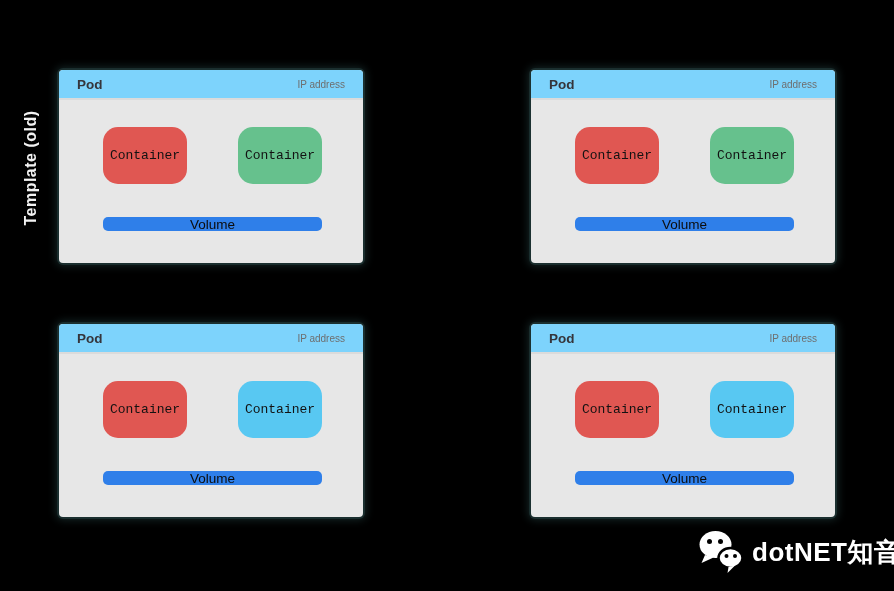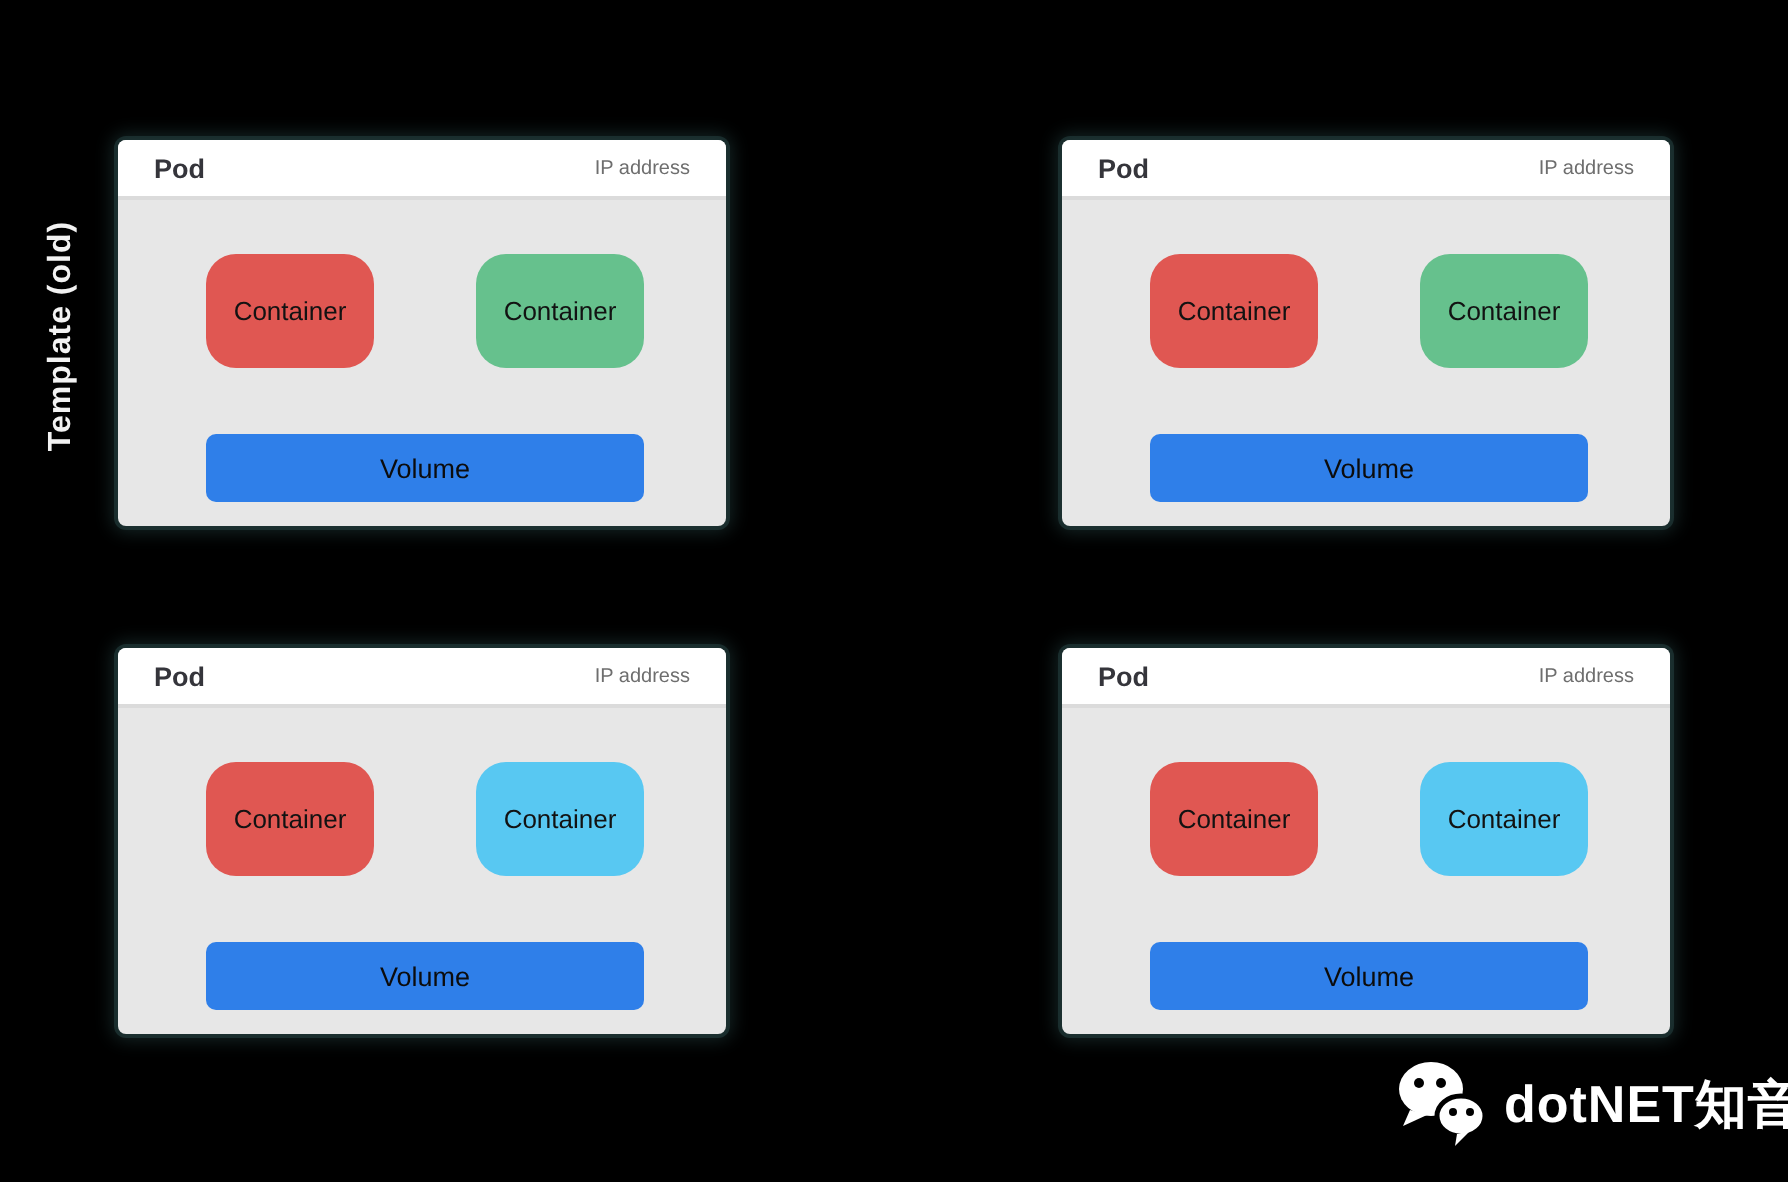--- a/index.html
+++ b/index.html
@@ -40,21 +40,21 @@
     background: #e7e7e7;
     border-radius: 4px;
     box-shadow: 0 0 0 2px rgba(38,66,66,0.55), 0 0 9px 3px rgba(46,84,84,0.45);
   }
   .pod-header {
     position: absolute;
     left: 0; top: 0;
     width: 100%;
     height: 30px;
     box-sizing: border-box;
-    background: #ffffff;
+    background: #7dd3fc;
     border-bottom: 2px solid #dbdbdb;
     border-radius: 4px 4px 0 0;
     display: flex;
     align-items: center;
     justify-content: space-between;
     padding: 0 18px;
   }
   .pod-title {
     font-size: 13.5px;
     font-weight: bold;
@@ -68,29 +68,30 @@
     position: absolute;
     top: 57px;
     width: 84px;
     height: 57px;
     border-radius: 15px;
     display: flex;
     align-items: center;
     justify-content: center;
     font-size: 13px;
     color: #121212;
+    font-family: Liberation Mono, monospace;
   }
   .container-box.pos-left  { left: 44px; }
   .container-box.pos-right { left: 179px; }
   .volume-bar {
     position: absolute;
     left: 44px;
     top: 147px;
     width: 219px;
-    height: 34px;
+    height: 14px;
     border-radius: 5px;
     display: flex;
     align-items: center;
     justify-content: center;
     font-size: 13.5px;
     color: #0c0c0c;
   }
 
   
   #pod-0 { left: 59px;  top: 70px;  }

